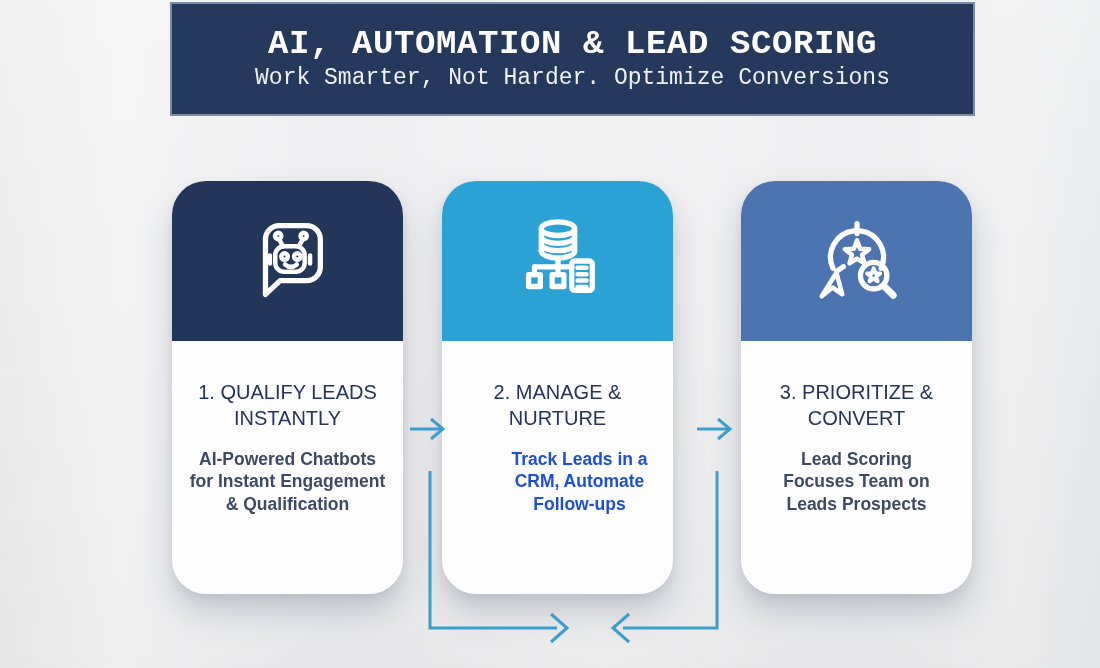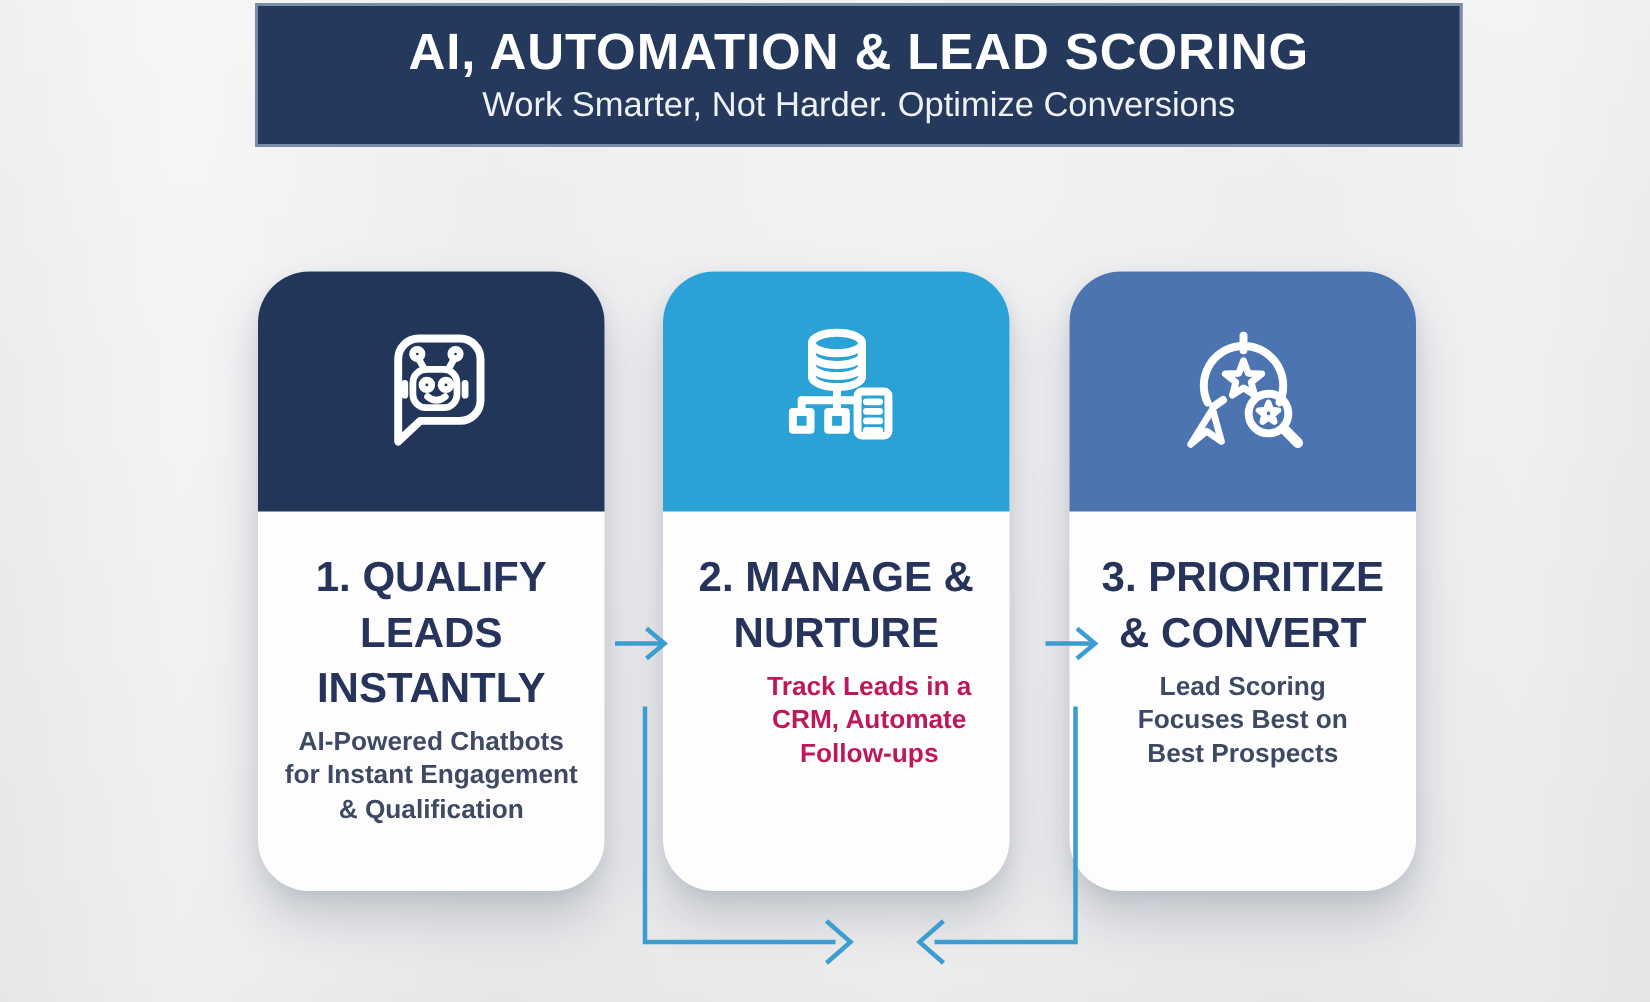--- a/index.html
+++ b/index.html
@@ -11,52 +11,53 @@
     position:relative;
     width:1100px;height:668px;
     margin:0 auto;
     overflow:hidden;
     background-color:#EDEDEF;
     background-image:
       linear-gradient(180deg, rgba(255,255,255,.25) 0%, rgba(255,255,255,0) 40%, rgba(0,0,0,.025) 100%),
       linear-gradient(90deg,#ececed 0%,#f4f4f5 11%,#ececee 30%,#f1f1f2 55%,#ececee 78%,#f0f0f1 92%,#e9eaeb 100%);
   }
   .banner{
-    position:absolute;left:170px;top:2px;width:805px;height:96px;
+    position:absolute;left:170px;top:2px;width:805px;height:114px;
     box-sizing:border-box;
     border:2px solid rgba(168,186,206,.65);
     display:flex;flex-direction:column;align-items:center;justify-content:center;
     gap:2px;
+    font-family:Liberation Mono, monospace;
   }
   .banner h1{
     margin:0;font-size:34px;font-weight:800;letter-spacing:.6px;
     color:#ffffff;line-height:1.1;
   }
   .banner p{
     margin:0;font-size:23px;font-weight:400;color:#eef1f6;line-height:1.15;text-align:center;
   }
   .card{
     position:absolute;top:181px;width:231px;height:413px;
     border-radius:34px;
     background:#fdfdfe;
     box-shadow:0 18px 30px rgba(100,112,134,.28), 0 4px 10px rgba(100,112,134,.12);
   }
   .card-1{left:172px;}
   .card-2{left:442px;}
-  .card-3{left:713px;}
+  .card-3{left:741px;}
   .card-header{
     height:160px;border-radius:34px 34px 0 0;
     display:flex;align-items:center;justify-content:center;
   }
   .card-header svg{width:98px;height:98px;display:block;}
   .card-body{
     padding:22px 12px 0 12px;text-align:center;
   }
   .card-title{
-    margin:4px auto;font-size:28px;font-weight:700;line-height:1.32;
+    margin:16px auto;font-size:20px;font-weight:400;line-height:1.32;
     color:#26335a;max-width:207px;
   }
   .card-desc{
     margin:5px auto 0 auto;font-size:17.5px;font-weight:700;line-height:1.29;
     color:#3e4a63;max-width:200px;
   }
   .card-2 .card-desc{max-width:190px;}
   .card-3 .card-desc{max-width:152px;}
   .flow-arrows{
     position:absolute;left:0;top:0;width:1100px;height:668px;
@@ -112,41 +113,41 @@
         <path class="icon-stroke" d="M26,56 V64"></path>
         <path class="icon-stroke" d="M50,56 V64"></path>
         <rect class="icon-stroke" x="20" y="64" width="12" height="12"></rect>
         <rect class="icon-stroke" x="44" y="64" width="12" height="12"></rect>
         <rect class="icon-stroke" x="64" y="50" width="21" height="30" rx="3"></rect>
         <path class="icon-stroke-thin" d="M70,57 H79 M70,63.5 H79 M70,70 H79 M70,76.5 H79"></path>
       </svg>
     </div>
     <div class="card-body">
       <h2 class="card-title" style="color: rgb(38, 51, 90);">2. MANAGE &amp; NURTURE</h2>
-      <p class="card-desc" style="color: #be185d; margin-left: 44px;">Track Leads in a CRM, Automate Follow-ups</p>
+      <p class="card-desc" style="color: #1d4ed8; margin-left: 44px;">Track Leads in a CRM, Automate Follow-ups</p>
     </div>
   </section>
 
   <section class="card card-3">
     <div class="card-header" style="background-color: rgb(75, 116, 177);">
       <svg viewBox="0 0 100 100" aria-hidden="true">
         <path class="icon-stroke" d="M25.5,57.4 A27,27 0 0 1 46.7,19.2"></path>
         <path class="icon-stroke" d="M53.3,19.2 A27,27 0 0 1 74.5,57.4"></path>
         <path class="icon-stroke" d="M50,12 V22"></path>
         <path class="icon-stroke" d="M36.1,55.8 L29.5,60.3"></path>
         <path class="icon-stroke-thin" d="M50,29 L53.2,37.6 L62.4,38 L55.2,43.7 L57.6,52.5 L50,47.5 L42.4,52.5 L44.8,43.7 L37.6,38 L46.8,37.6 Z"></path>
         <path class="icon-stroke-thin" d="M14,86 L29,62 L35,84 L25,77 Z"></path>
         <circle class="icon-stroke" cx="67" cy="65" r="13.5"></circle>
         <path d="M77.5,75.5 L87,85" stroke="#fff" stroke-width="7" stroke-linecap="round" fill="none"></path>
         <path d="M67,57.5 L68.8,62.4 L73.7,62.8 L69.9,65.9 L71.1,70.7 L67,68 L62.9,70.7 L64.1,65.9 L60.3,62.8 L65.2,62.4 Z" fill="none" stroke="#fff" stroke-width="4" stroke-linejoin="round"></path>
       </svg>
     </div>
     <div class="card-body">
       <h2 class="card-title" style="color: rgb(38, 51, 90);">3. PRIORITIZE &amp; CONVERT</h2>
-      <p class="card-desc" style="color: rgb(62, 74, 99);">Lead Scoring Focuses Best on Best Prospects</p>
+      <p class="card-desc" style="color: rgb(62, 74, 99);">Lead Scoring Focuses Team on Leads Prospects</p>
     </div>
   </section>
 
   <svg class="flow-arrows" viewBox="0 0 1100 668" aria-hidden="true" style="color: rgb(60, 157, 206);">
     <g>
       <path d="M410,429 H441"></path>
       <path d="M431,419 L443,429 L431,439"></path>
     </g>
     <g>
       <path d="M697,429 H728"></path>

